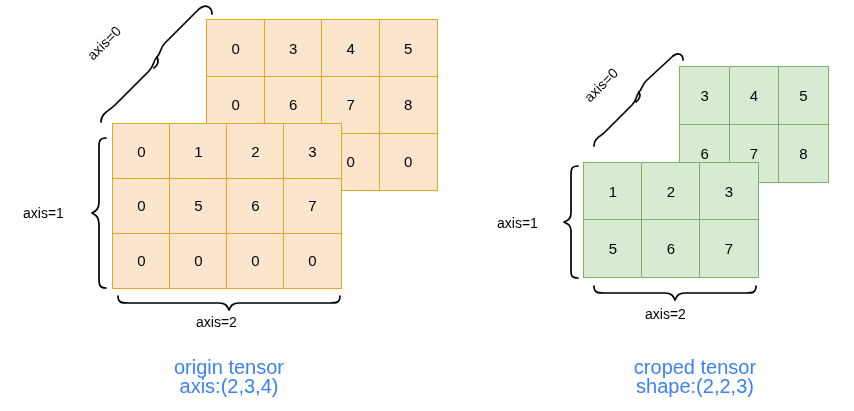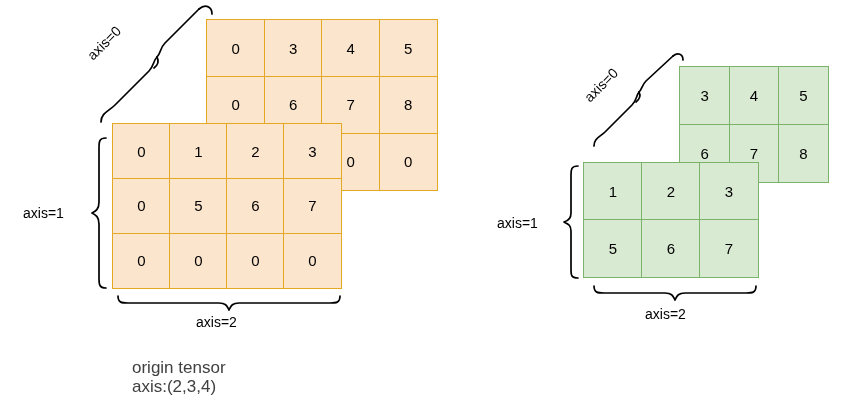--- a/index.html
+++ b/index.html
@@ -29,24 +29,25 @@
   
   .axlabel{
     position:absolute;
     font-size:14px;
     line-height:1;
     white-space:nowrap;
     color:#000;
   }
   .caption{
     position:absolute;
-    font-size:17px;
+    text-align:center;
+    font-size:20px;
     line-height:19px;
     white-space:nowrap;
-    color:#404040;
+    color:#3b82f6;
   }
   .brace{position:absolute;}
   .brace svg{display:block;overflow:visible;}
   .rot45{transform-origin:50% 50%;transform:rotate(-45deg);}
 </style>
 </head>
 <body>
 
 <div id="stage">
 
@@ -154,14 +155,18 @@
   <div class="axlabel" style="left:497px;top:216px;">axis=1</div>
 
   <div class="brace" style="left:592px;top:284px;width:166px;height:18px;">
     <svg width="166" height="18" viewBox="0 0 166 18">
       <path d="M2 2 C 2 9, 6 9, 12 9 L 73 9 C 80 9, 81 12, 83 16
                C 85 12, 86 9, 93 9 L 154 9 C 160 9, 164 9, 164 2" fill="none" stroke="#000" stroke-width="1.7" stroke-linecap="round" stroke-linejoin="round"></path>
     </svg>
   </div>
   <div class="axlabel" style="left:645px;top:307px;">axis=2</div>
 
+  <div class="caption" style="left:598px;top:358px;width:194px;">
+    <div>croped tensor</div>
+    <div>shape:(2,2,3)</div>
+  </div>
 
 </div>
 
 </body></html>

